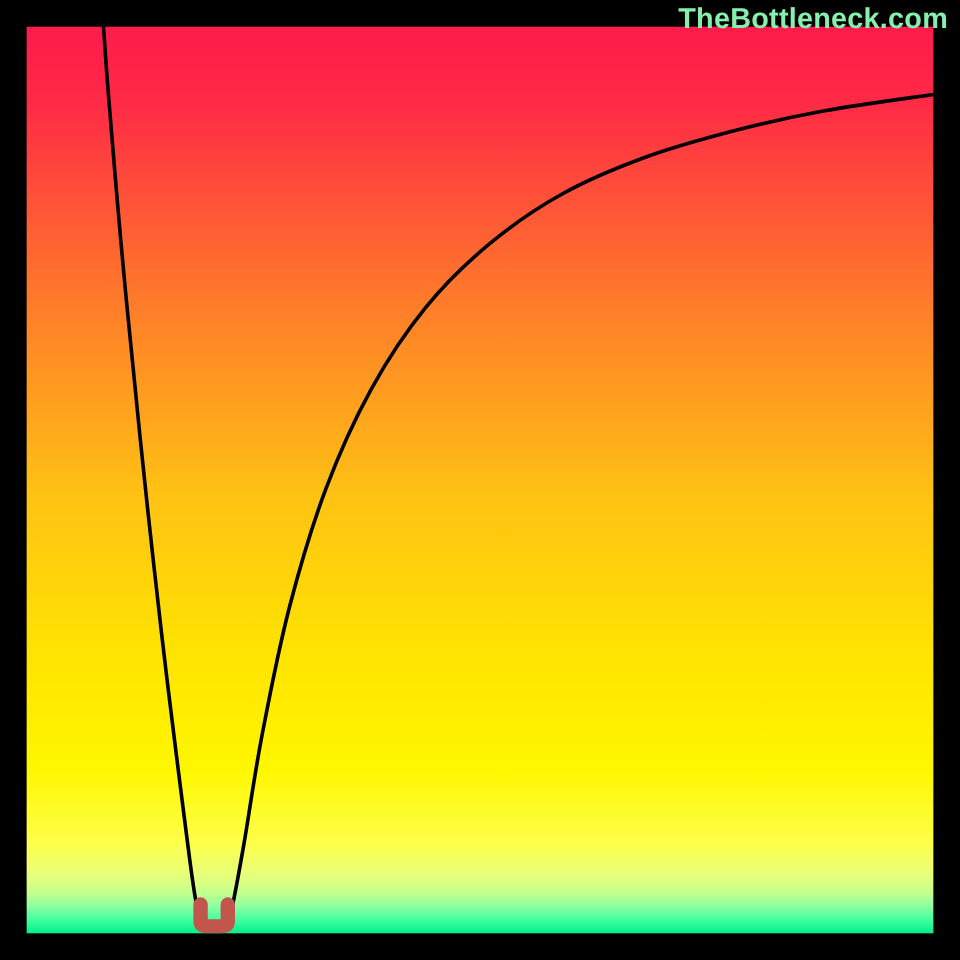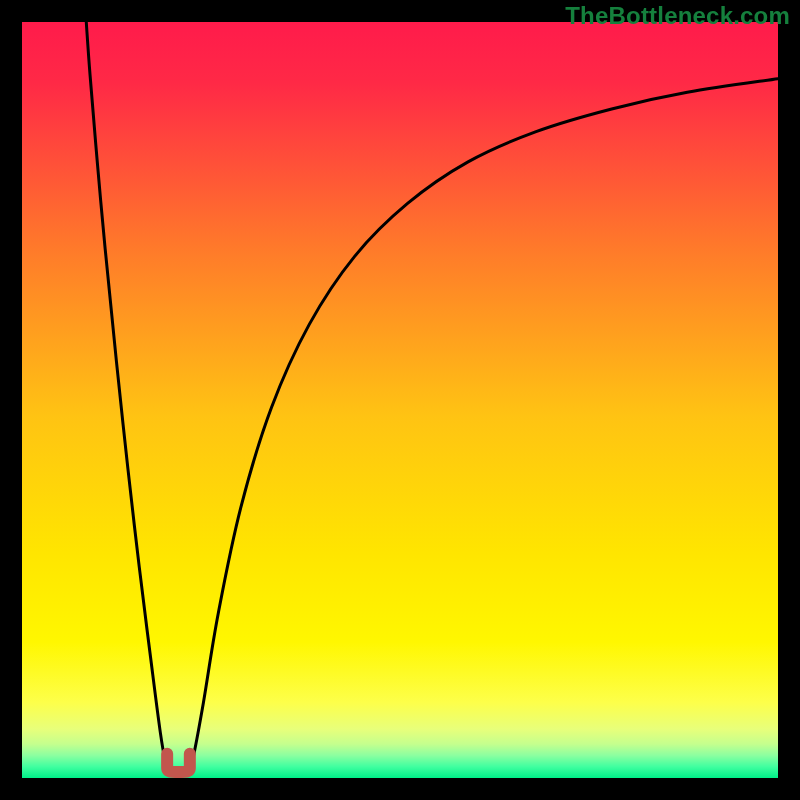--- a/index.html
+++ b/index.html
@@ -25,21 +25,21 @@
     width: 756px;
     height: 756px;
   }
   .watermark {
     position: absolute;
     top: 2px;
     right: 10px;
     font-family: Arial, Helvetica, sans-serif;
     font-size: 24px;
     font-weight: 600;
-    color: #15803d;
+    color: #86efac;
     letter-spacing: 0.2px;
   }
 </style>
 </head>
 <body>
 
 <div class="frame">
   <svg class="plot" viewBox="0 0 756 756" preserveAspectRatio="none">
     <defs>
       <linearGradient id="bg-grad" x1="0" y1="0" x2="0" y2="1">

